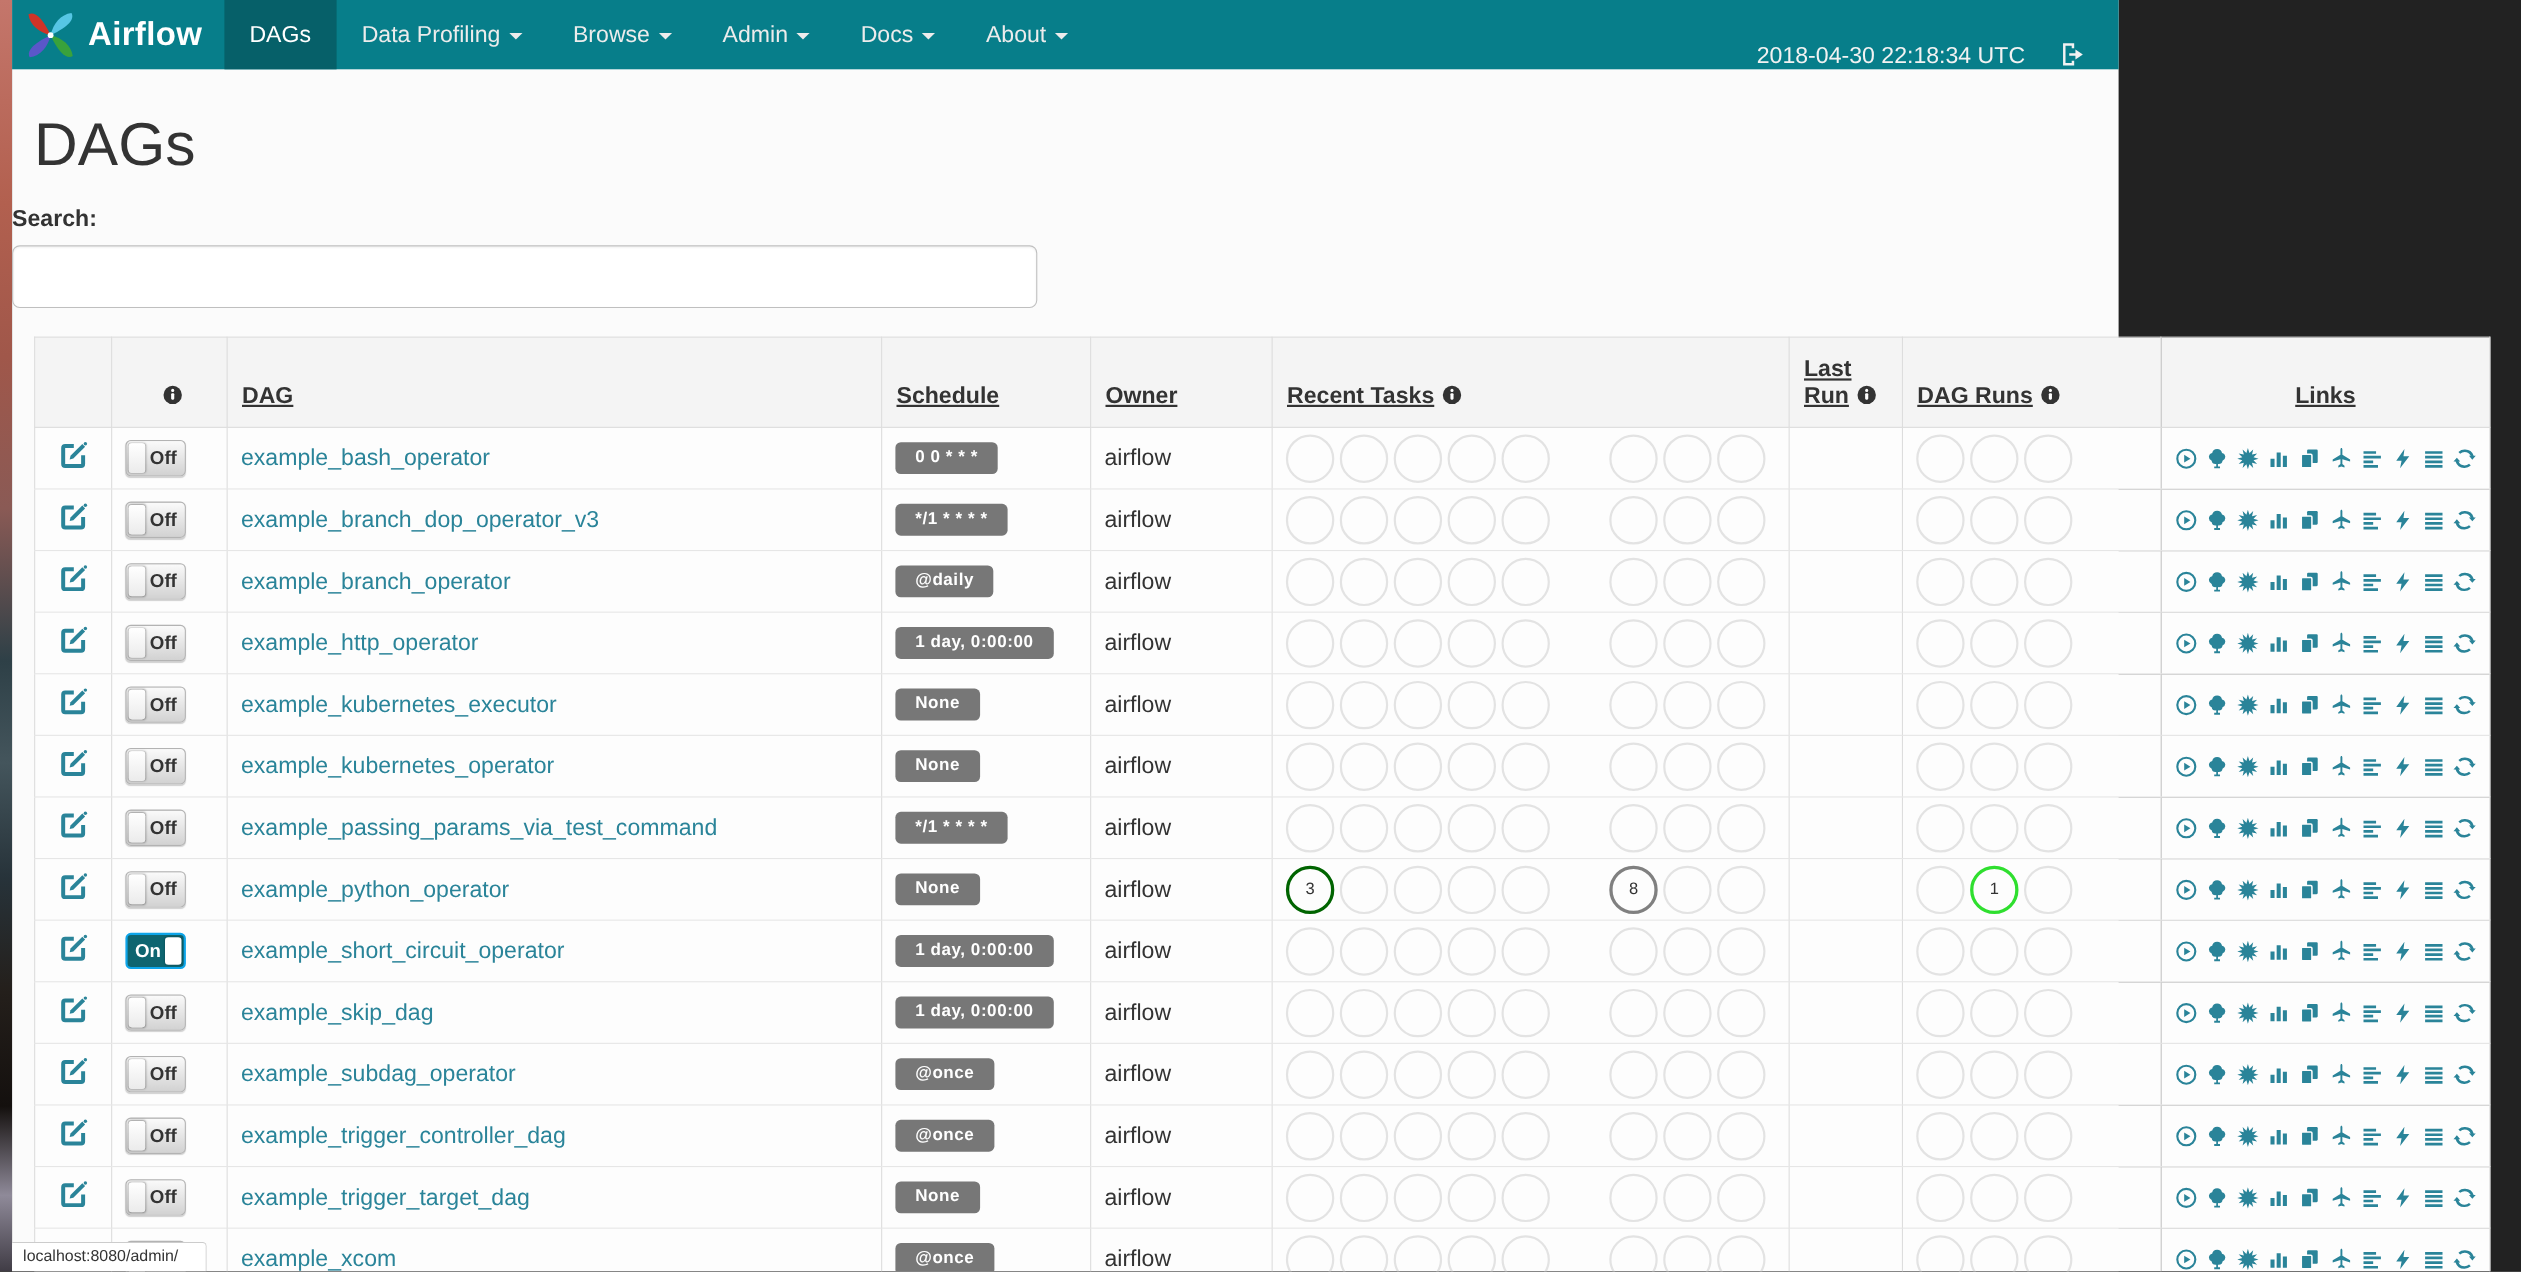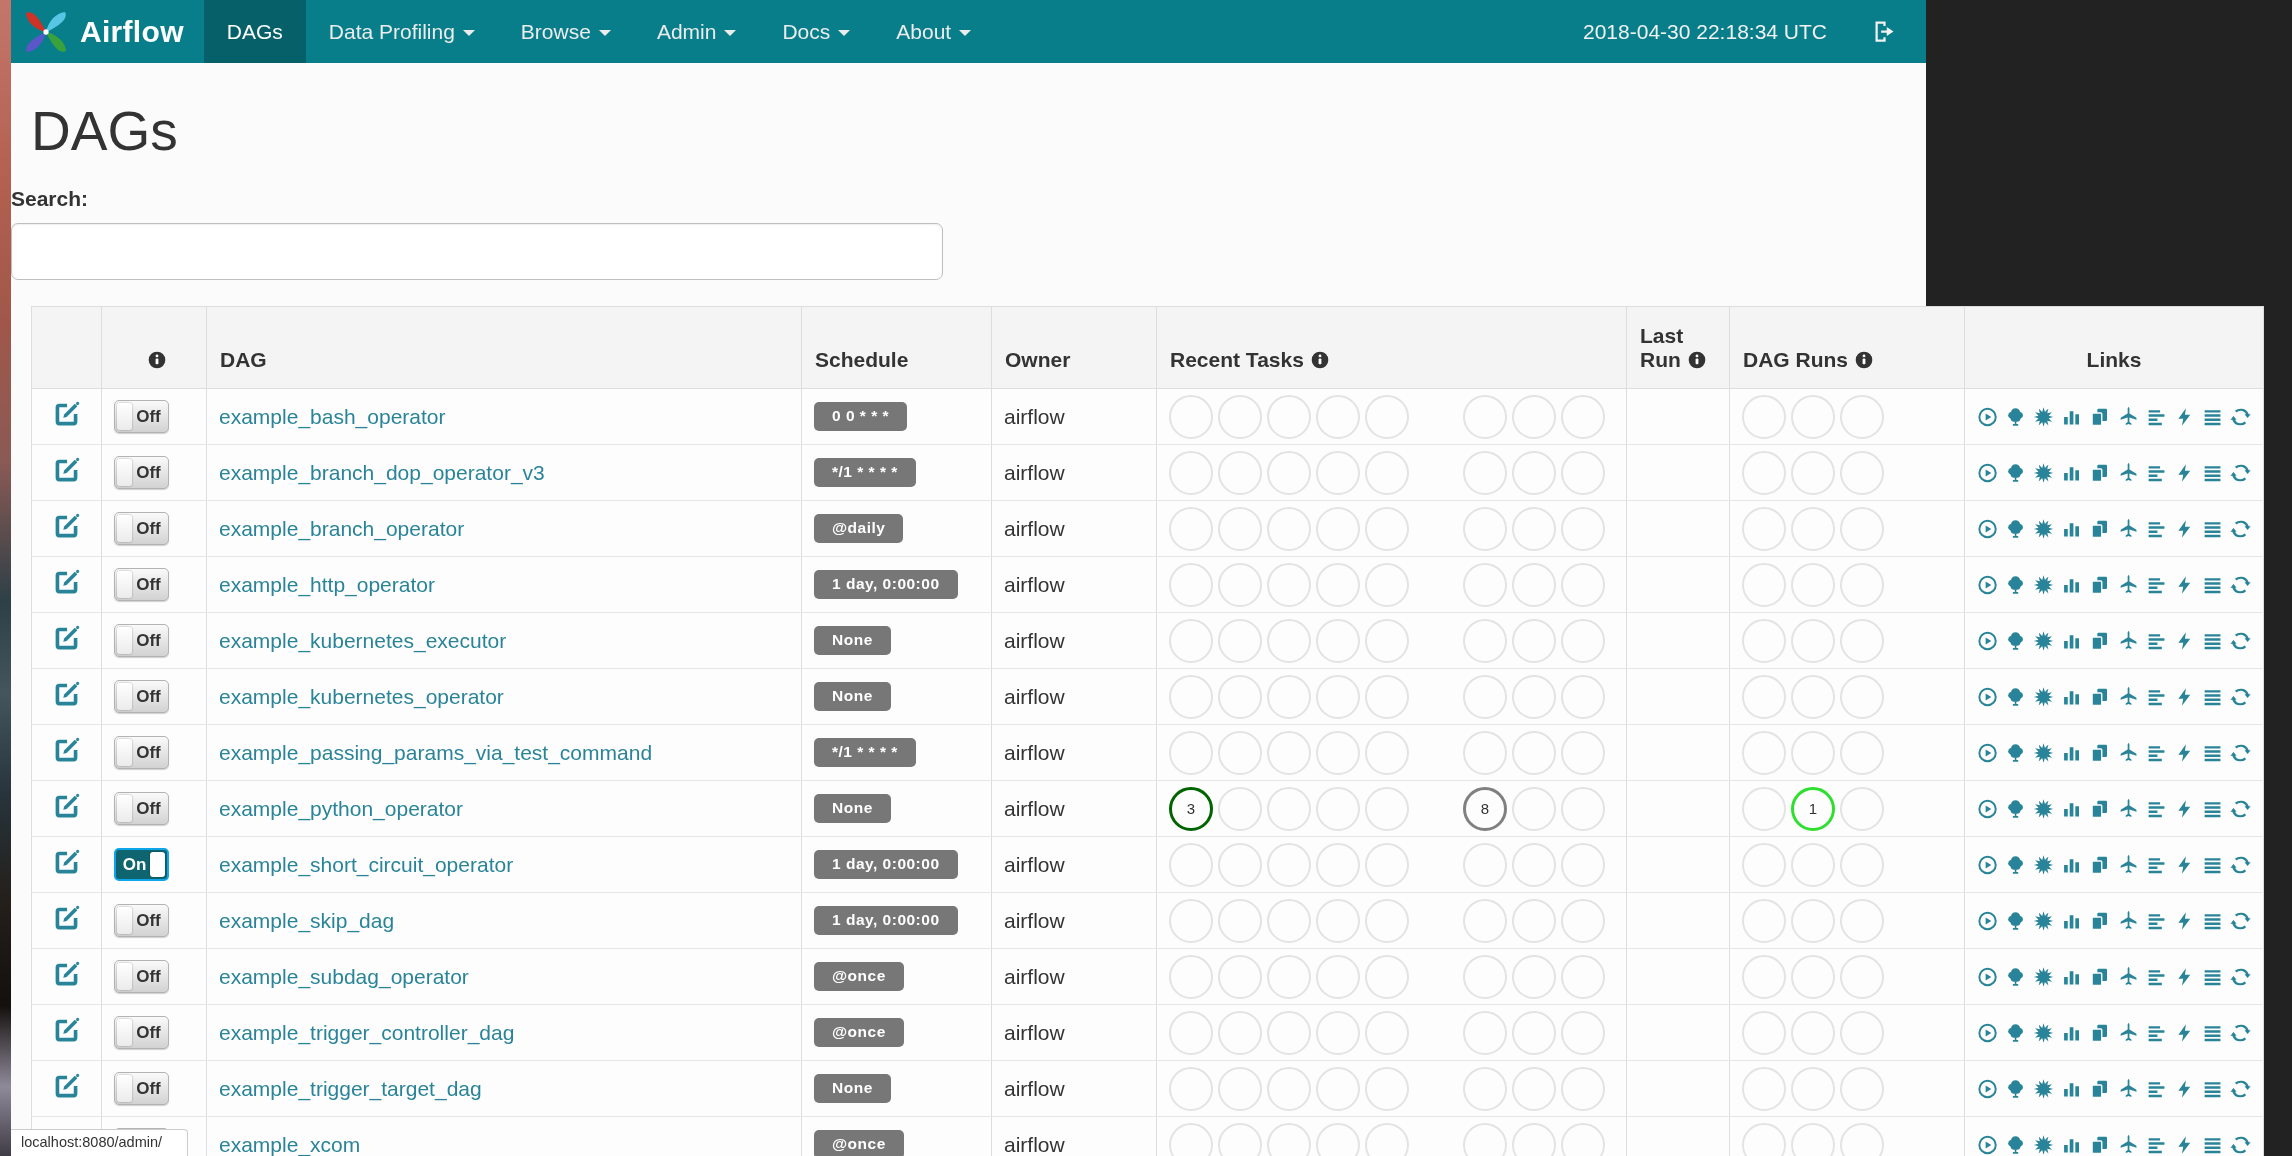--- a/index.html
+++ b/index.html
@@ -20,37 +20,37 @@
   
   .navbar { height:63px; background:var(--navbar,#077e8a); display:flex; align-items:stretch; }
   .brand { display:flex; align-items:center; gap:11px; padding:0 20px 0 12px; text-decoration:none; }
   .logo { width:46px; height:46px; }
   .brand-text { font-size:30px; font-weight:bold; color:#fff; letter-spacing:.3px; }
   .nav { display:flex; list-style:none; align-items:stretch; }
   .nav li { display:flex; align-items:stretch; }
   .nav a { display:flex; align-items:center; gap:8px; padding:0 23px; font-size:21px; color:#ececec; text-decoration:none; }
   .nav li.active a { background:var(--navbar-active,#066069); color:#fff; }
   .caret { width:0; height:0; border-left:6px solid transparent; border-right:6px solid transparent; border-top:6px solid #ececec; margin-top:3px; }
-  .nav-right { margin-left:auto; display:flex; align-items:center; gap:44px; padding-right:28px; }
+  .nav-right { margin-left:auto; display:flex; align-items:flex-end; gap:30px; padding-right:28px; }
   .clock { font-size:21px; color:#f2f2f2; }
   .logout-ic { width:27px; height:27px; color:#f2f2f2; }
 
   
   .page-title { font-size:55px; font-weight:500; color:#333; margin:36px 0 0 20px; }
   .search-row { display:flex; justify-content:flex-end; align-items:flex-start; gap:12px; margin:24px 18px 0 0;flex-direction:column; }
   .search-label { font-size:21px; font-weight:bold; color:#333; }
   .search-input { width:932px; height:57px; border:1px solid #bfbfbf; border-radius:7px; background:#fff;
     font-size:22px; padding:0 14px; box-shadow: inset 0 1px 2px rgba(0,0,0,.07); outline:none;
     font-family:"Liberation Sans", sans-serif; }
 
   
   .dag-table { border-collapse:collapse; table-layout:fixed; width:2232px; margin:26px 0 0 20px; }
   .dag-table th, .dag-table td { border:1px solid #ddd; }
   .dag-table thead th { height:82px; vertical-align:bottom; padding:0 13px 16px 13px; text-align:left;
-    font-size:21px; font-weight:bold; color:#333; background:#f4f4f4; }
+    font-size:21px; font-weight:bold; color:#333; background:#f4f4f4;text-decoration:underline; }
   .dag-table thead th.center { text-align:center; }
   .dag-table tbody td { height:56px; padding:0 12px; vertical-align:middle; background:#fdfdfd;
     border-color:#e6e6e6; border-left-color:#ddd; border-right-color:#ddd; }
   .info-ic { width:20px; height:20px; color:#333; vertical-align:-3px; margin-left:6px; }
 
   .c-edit { text-align:center; }
   .edit-ic { width:29px; height:29px; color:var(--link,#2a8499); }
 
   .toggle { position:relative; display:inline-flex; align-items:center; justify-content:center;
     width:55px; height:33px; border-radius:5px; font-size:17px; font-weight:bold; cursor:pointer; }

